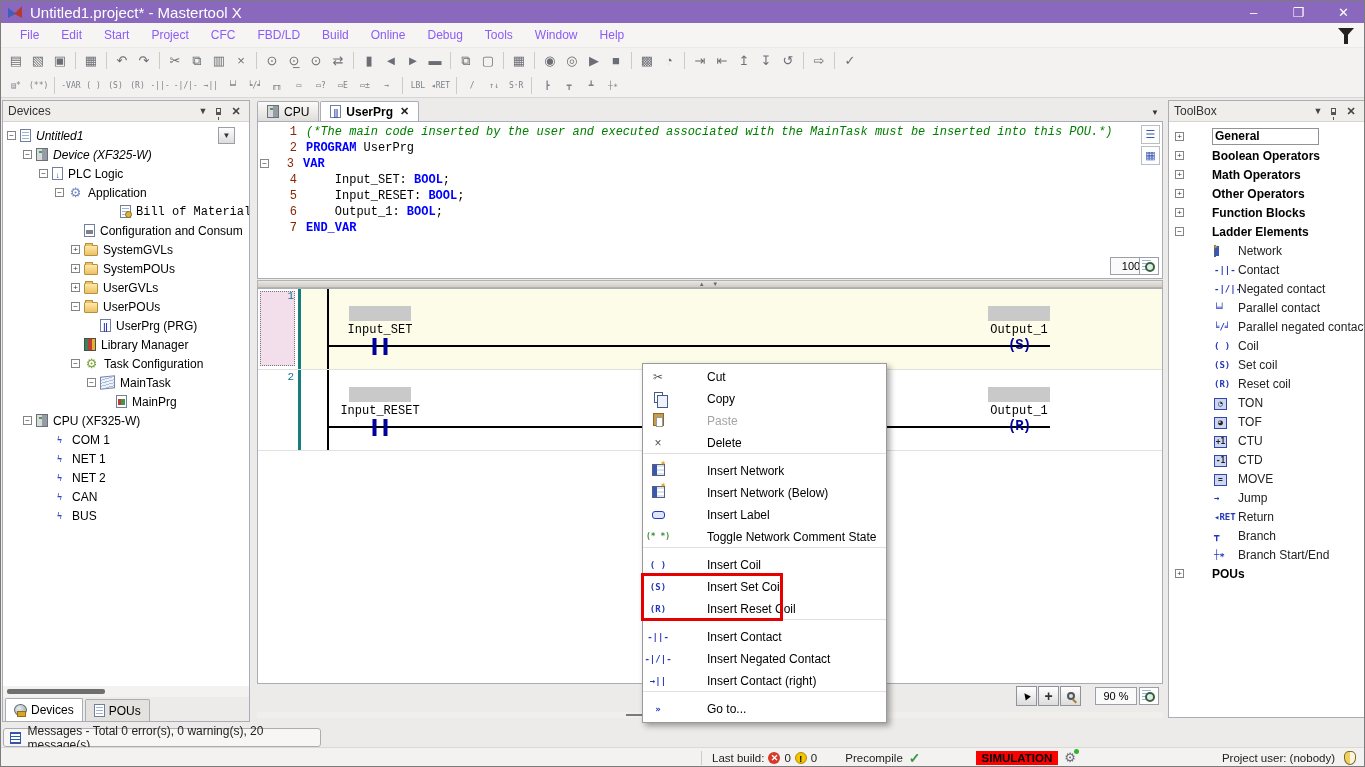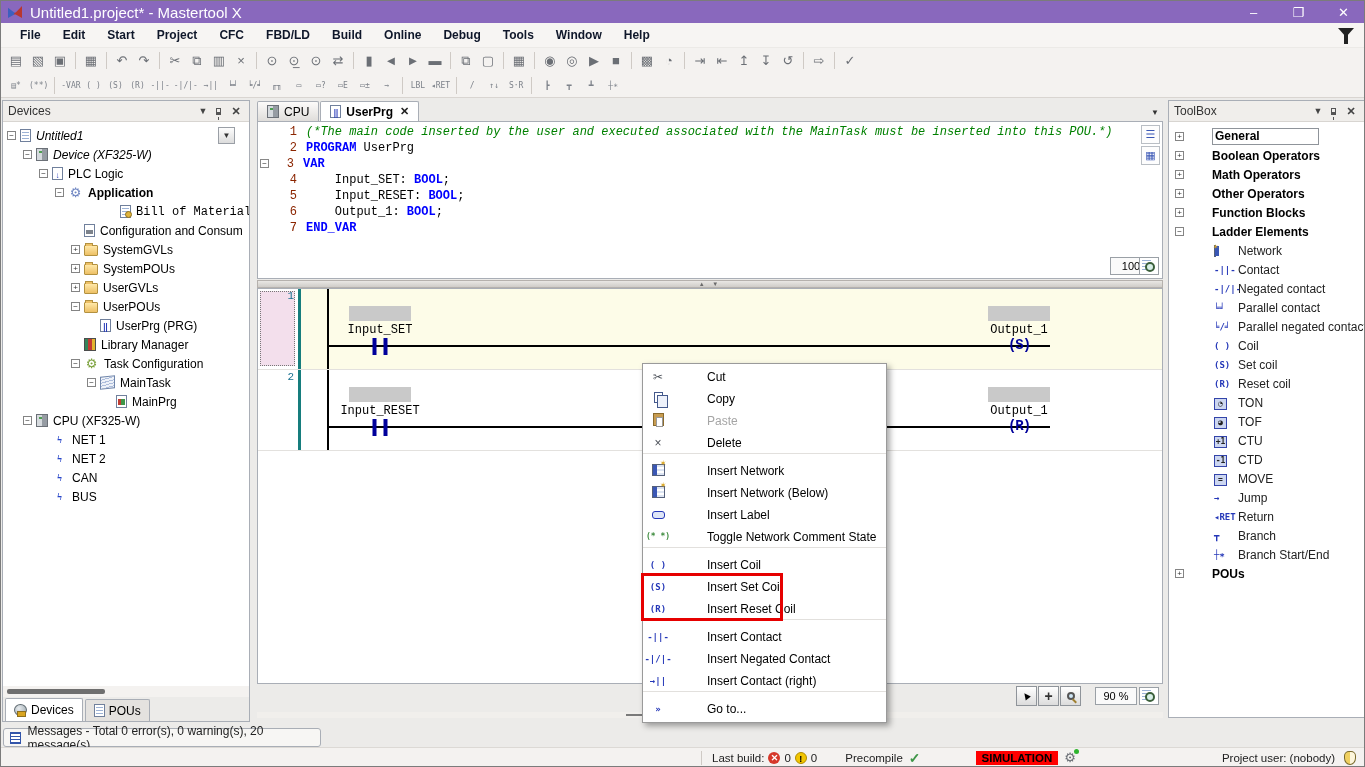--- a/index.html
+++ b/index.html
@@ -7,21 +7,21 @@
   body { font-family:"Liberation Sans",sans-serif; font-size:12px; background:#ecebe9; position:relative; border:1px solid #7b7b7b; }
 
   
   .titlebar { position:absolute; left:0; top:0; width:1365px; height:22px; background:#8968bd; color:#fff; display:flex; align-items:center; }
   .app-logo { width:14px; height:12px; margin:0 8px 0 7px; background:linear-gradient(115deg,#3d5fbe 48%,#b8372f 52%); clip-path:polygon(0 15%,45% 55%,55% 55%,100% 0,100% 100%,55% 70%,45% 70%,0 100%); }
   .title-text { font-size:15px; }
   .win-btns { margin-left:auto; display:flex; height:100%; }
   .win-btn { width:45px; height:100%; display:flex; align-items:center; justify-content:center; color:#fff; font-size:13px; }
   
   .menubar { position:absolute; left:0; top:22px; width:1365px; height:25px; background:#f7f5f3; display:flex; align-items:center; padding-left:8px; border-bottom:1px solid #eceae7; }
-  .menu-item { padding:3px 11px; color:#0f172a;font-weight:bold; }
+  .menu-item { padding:3px 11px; color:#8b5cf6; }
   .funnel { position:absolute; right:12px; top:5px; width:0; height:0; border-left:8px solid transparent; border-right:8px solid transparent; border-top:9px solid #222; }
   .funnel::after { content:""; position:absolute; left:-2px; top:-3px; width:4px; height:10px; background:#222; }
 
   
   .toolbar { position:absolute; left:0; width:1365px; height:25px; background:#f4f2f0; display:flex; align-items:center; padding-left:4px; }
   .toolbar.r1 { top:47px; }
   .toolbar.r2 { top:72px; border-bottom:1px solid #d9d5d1; }
   .tbtn { min-width:22px; height:21px; display:flex; align-items:center; justify-content:center; color:#6b6f75; font-size:13px; padding:0 2px; }
   .tbtn .mono { font-family:"DejaVu Sans Mono",monospace; font-size:8px; color:#7d828a; }
   .tb-sep { width:1px; height:17px; background:#cfcac5; margin:0 4px; display:inline-block; }
@@ -31,21 +31,21 @@
   .panel-hd { height:21px; background:#f0eeeb; border-bottom:1px solid #d8d5d1; display:flex; align-items:center; padding:0 5px; color:#333; }
   .panel-hd .hd-title { flex:1; }
   .hd-ico { width:16px; text-align:center; color:#444; font-size:9px; margin-left:2px; }
   .pin { display:inline-block; width:5px; height:7px; border:1px solid #555; border-bottom:3px solid #555; position:relative; margin:0 5px; }
   .pin::after { content:""; position:absolute; left:1px; top:8px; width:1px; height:3px; background:#555; }
 
   
   .tree { position:absolute; top:22px; left:0; right:0; bottom:38px; overflow:hidden; padding-top:3px; }
   .trow { height:19px; display:flex; align-items:center; white-space:nowrap; position:relative; }
   .trow.italic .tlabel { font-style:italic; }
-  .trow.bold .tlabel { font-weight:bold;text-align:right; }
+  .trow.bold .tlabel { font-weight:normal;text-align:right; }
   .expander { width:9px; height:9px; border:1px solid #848484; background:#fff; font:8px/7px "Liberation Sans",sans-serif; text-align:center; color:#333; margin-right:4px; flex:none; }
   .ticon { width:15px; height:13px; margin-right:5px; flex:none; position:relative; display:inline-block; font-size:12px; line-height:13px; text-align:center; }
   .i-doc,.i-project,.i-prg,.i-bom,.i-cfg,.i-plc,.i-mainprg { background:#fff; border:1px solid #70809c; width:11px; }
   .i-doc::before,.i-project::before,.i-bom::before { content:""; position:absolute; left:1px; right:1px; top:2px; height:7px;
      background:repeating-linear-gradient(180deg,#9db3d6 0 1px,transparent 1px 3px); }
   .i-prg::after { content:"‖"; color:#2437b8; font:bold 9px/11px "DejaVu Sans Mono",monospace; }
   .i-plc::after { content:"↓"; color:#2437b8; font:bold 8px/11px "Liberation Sans",sans-serif; }
   .i-cfg::before { content:""; position:absolute; left:1px; right:1px; bottom:2px; height:4px; background:#7d838c; }
   .i-mainprg::after { content:""; position:absolute; left:1px; top:3px; width:7px; height:6px;
      background:linear-gradient(90deg,#c03c32 50%,#3f9648 50%); }
@@ -510,20 +510,26 @@
       </div>
       <div class="trow" style="padding-left: 20px;">
         <span class="expander"><span>−</span></span>
         <span class="ticon i-device"></span>
         <span class="tlabel">CPU (XF325-W)</span>
 
       </div>
       <div class="trow" style="padding-left: 36px;">
         <span class="expander" style="visibility: hidden;"><span></span></span>
         <span class="ticon i-port"></span>
+        <span class="tlabel">COM 1</span>
+
+      </div>
+      <div class="trow" style="padding-left: 36px;">
+        <span class="expander" style="visibility: hidden;"><span></span></span>
+        <span class="ticon i-port"></span>
         <span class="tlabel">NET 1</span>
 
       </div>
       <div class="trow" style="padding-left: 36px;">
         <span class="expander" style="visibility: hidden;"><span></span></span>
         <span class="ticon i-port"></span>
         <span class="tlabel">NET 2</span>
 
       </div>
       <div class="trow" style="padding-left: 36px;">

